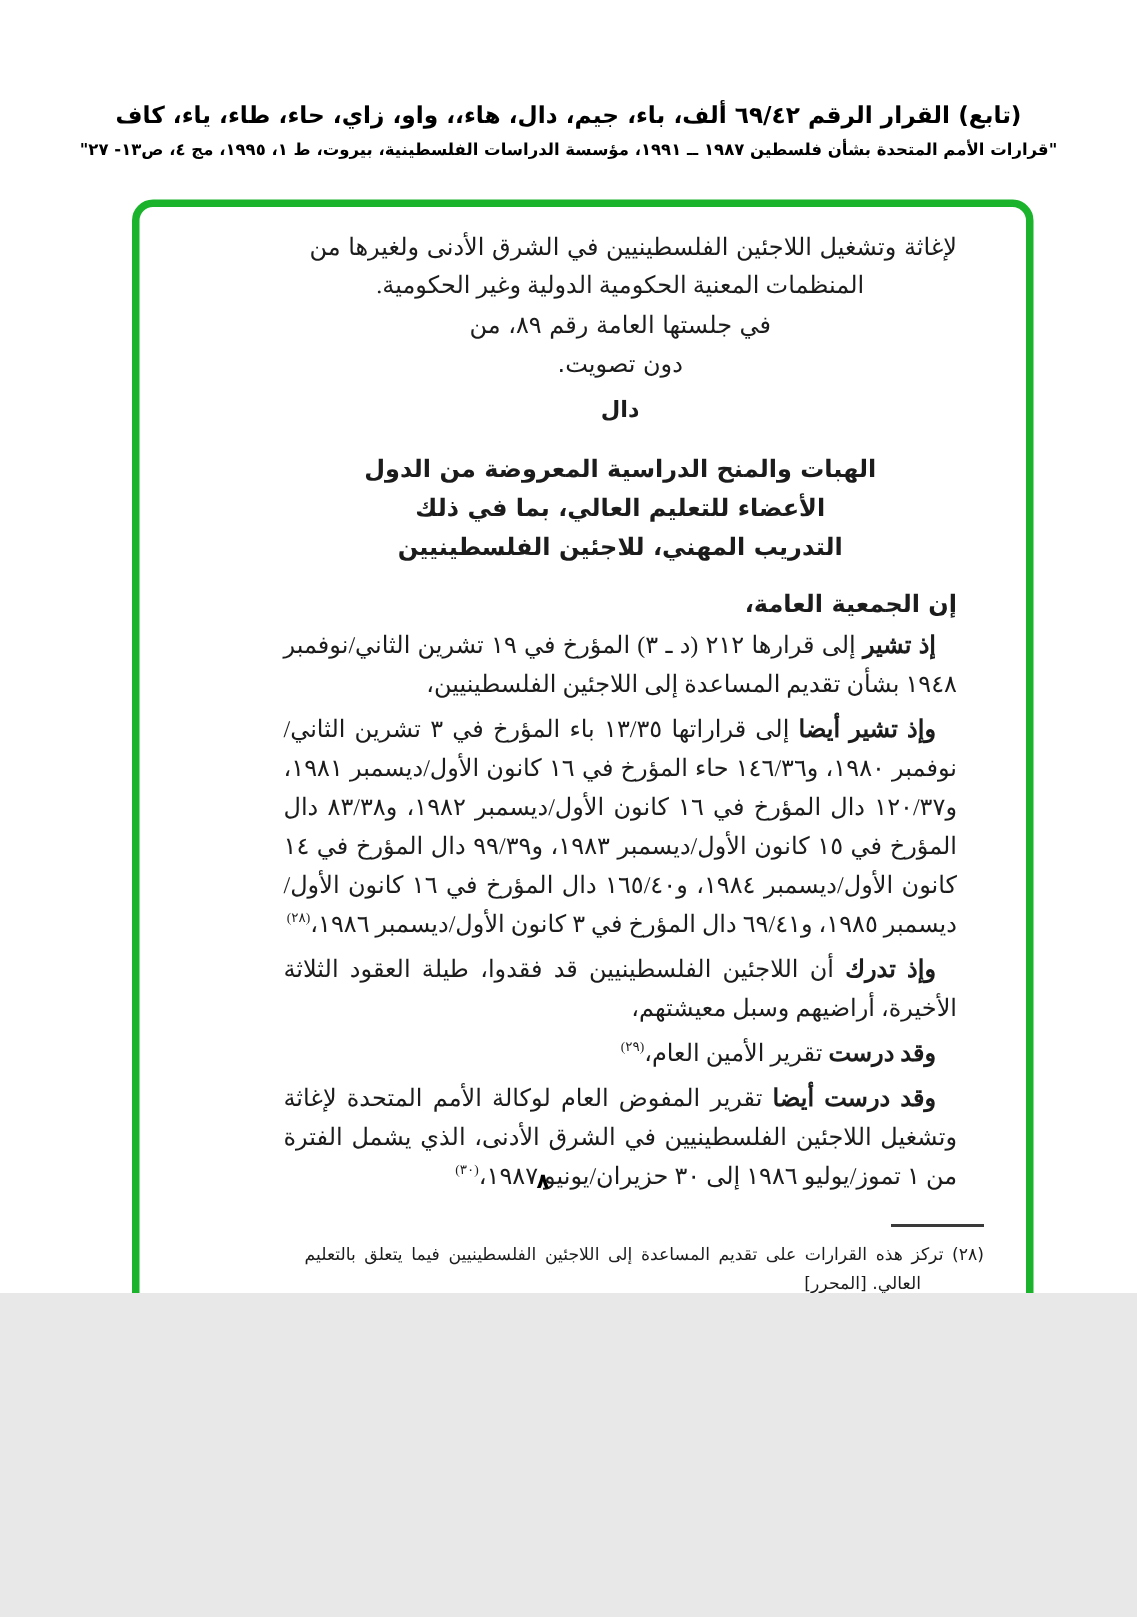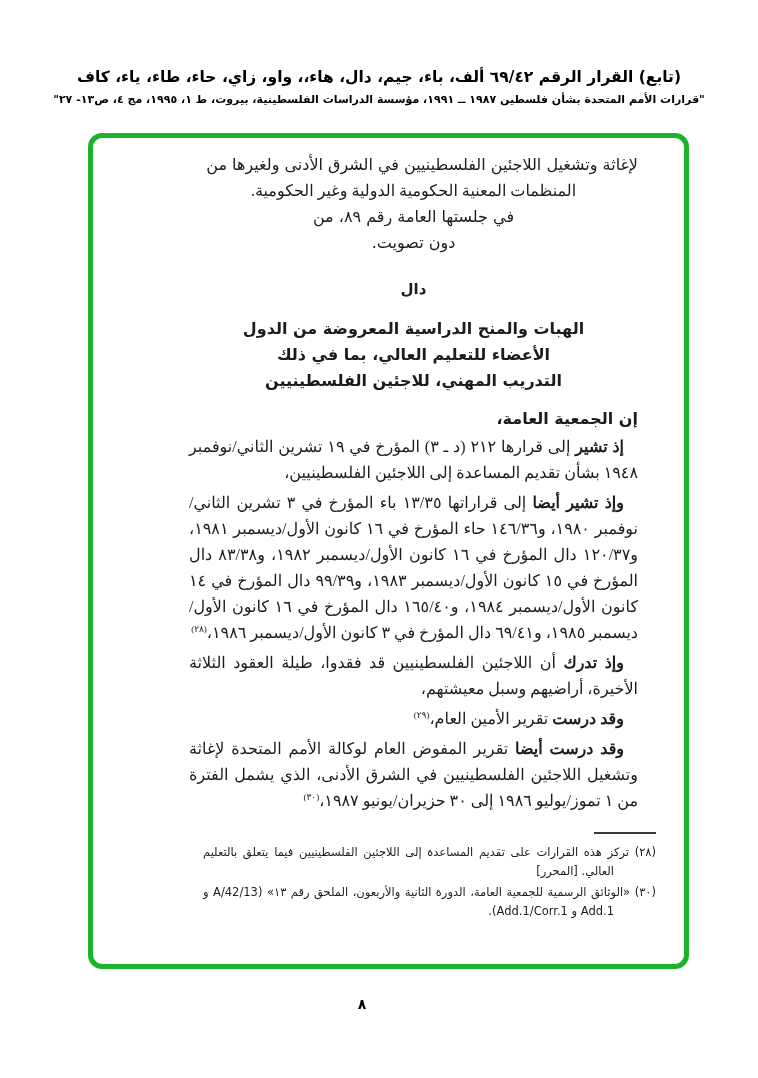--- a/index.html
+++ b/index.html
@@ -1,18 +1,18 @@
 <!DOCTYPE html>
 <html lang="ar"><head>
 <meta charset="utf-8">
 <style>
   html,body { margin:0; padding:0; background:#e8e8e8; }
   .page {
     position:relative;
-    width:758px; height:1078px;
+    width:758px; height:862px;
     margin:0 auto;
     background:#ffffff;
     font-family:"DejaVu Sans", sans-serif;
     color:#1c1c1c;
     overflow:hidden;
   }
   
   .doc-header {
     position:absolute; top:68px; left:0; right:0;
     direction:rtl; text-align:center; color:#000;
@@ -29,21 +29,21 @@
     box-sizing:content-box;
     overflow:hidden;
     background:#fff;
   }
   .box-body { padding:14px 46px 0 96px; font-size:16px; line-height:26px; }
   .line-right  { text-align:right; }
   .line-center { text-align:center;font-family:Liberation Serif, serif; }
   .adoption-block { text-align:center; }
   .section-letter {
     text-align:center; font-weight:bold; font-size:15px;
-    margin:20px 0 14px 0;
+    margin:4px 0 14px 0;
   }
   .section-title { text-align:center; font-weight:bold; font-size:16px; line-height:26px; margin-bottom:12px; }
   .preamble-intro { font-weight:bold; text-align:right; margin-bottom:2px; }
   .para {
     margin:0 0 4px 0;
     text-align:justify;
     text-indent:14px;
     font-family:Liberation Serif, serif;
   }
   .para strong { font-weight:bold; }

